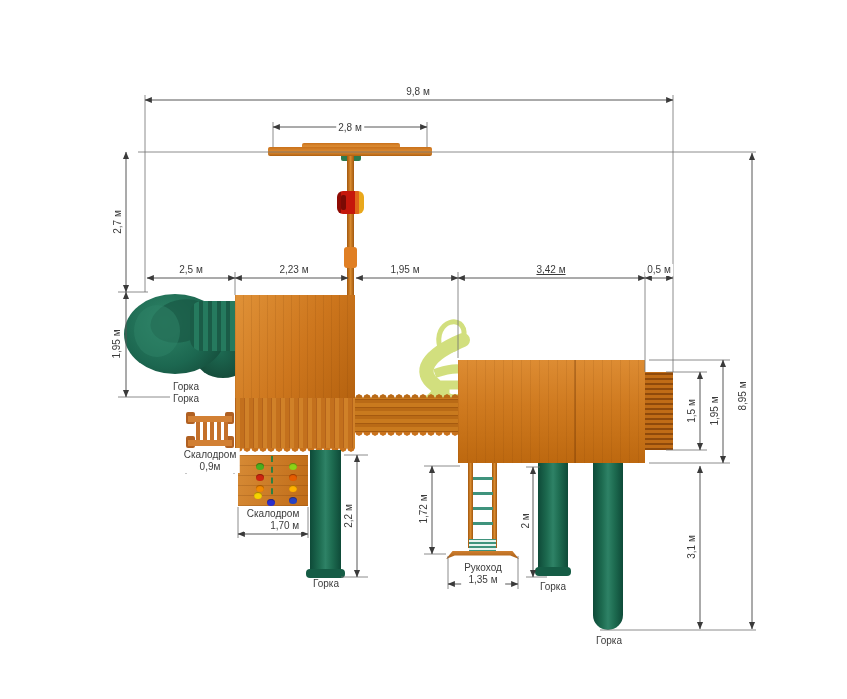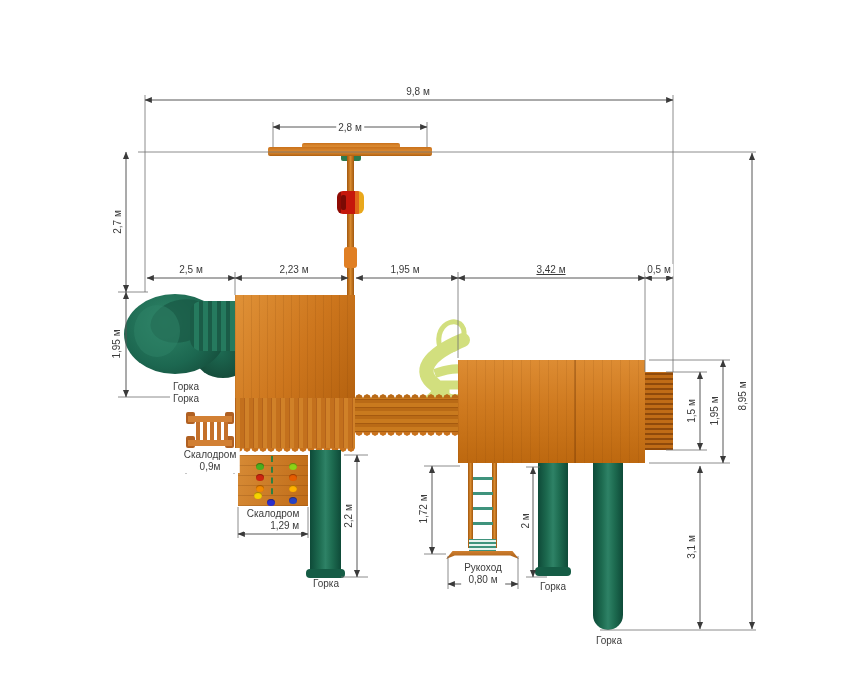--- a/index.html
+++ b/index.html
@@ -202,23 +202,23 @@
   <div class="box-lbl lblz" style="left:186px;top:380px;">
     <span>Горка</span><br>
     <span>Горка</span>
   </div>
   <div class="box-lbl lblz" style="left:210px;top:448px;">
     <span>Скалодром</span><br>
     <span>0,9м</span>
   </div>
   <div class="box-lbl lblz" style="left:273px;top:507px;text-align:right;">
     <span>Скалодром</span><br>
-    <span>1,29 м</span>
+    <span>1,70 м</span>
   </div>
   <div class="box-lbl lblz" style="left:483px;top:561px;">
     <span>Рукоход</span><br>
-    <span>0,80 м</span>
+    <span>1,35 м</span>
   </div>
   <span class="hlbl lblz" style="left:326px;top:578px;">Горка</span>
   <span class="hlbl lblz" style="left:553px;top:581px;">Горка</span>
   <span class="hlbl lblz" style="left:609px;top:635px;">Горка</span>
 
 </div>
 
 </body></html>

